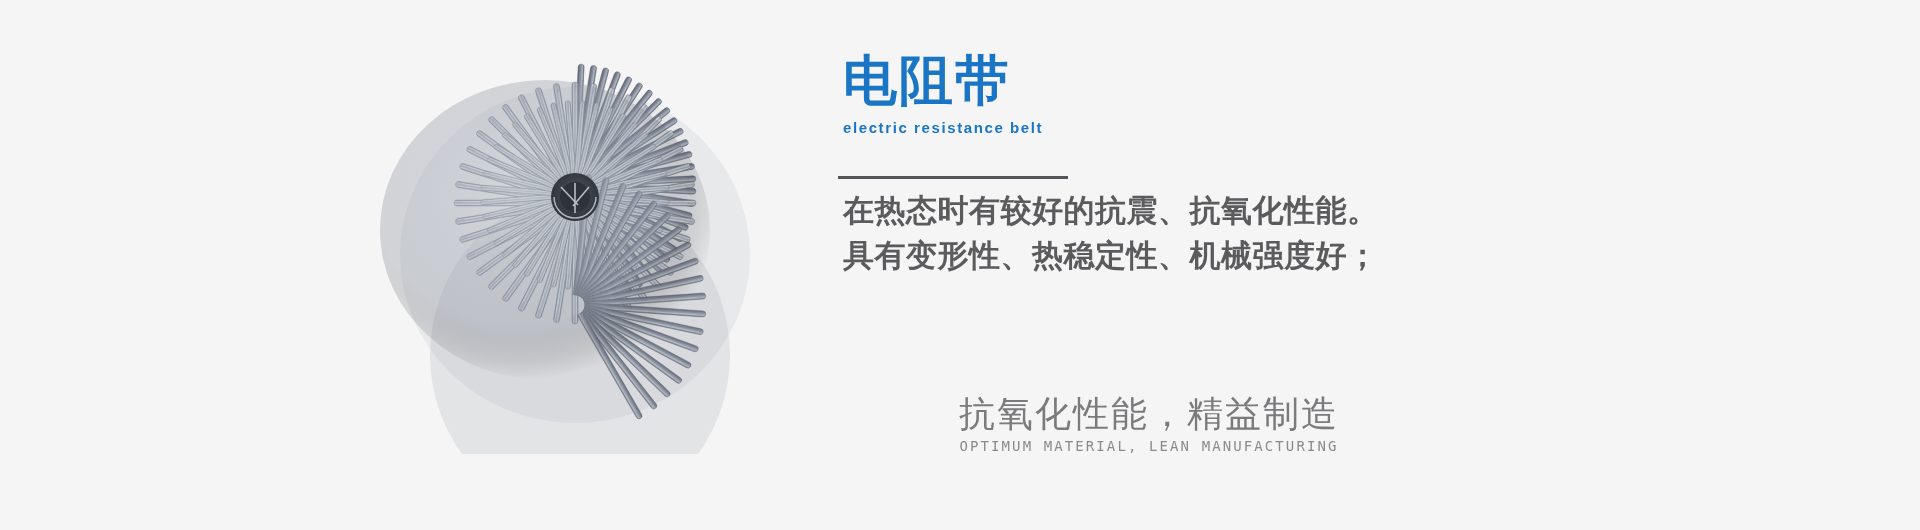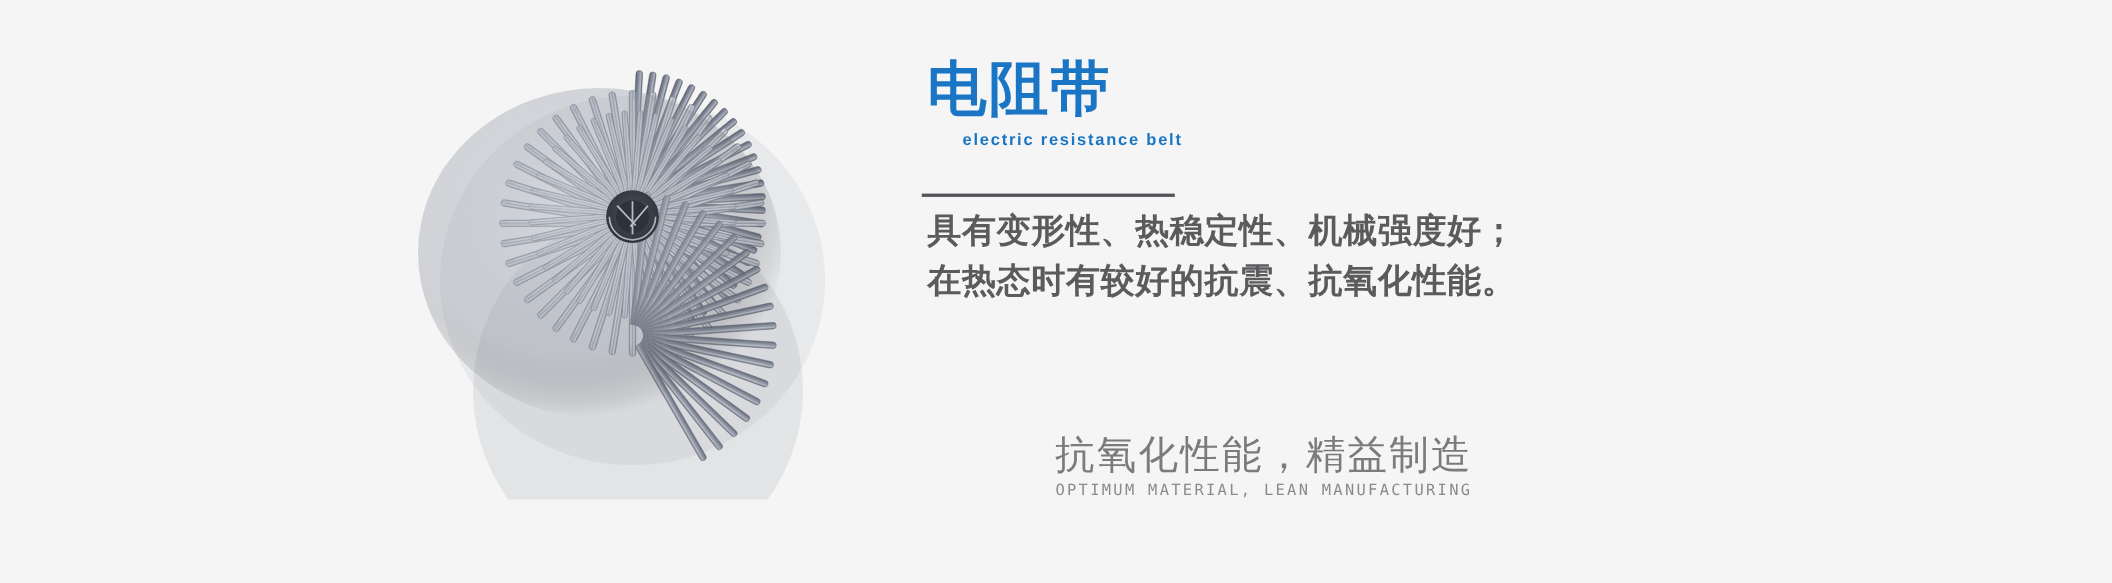--- a/index.html
+++ b/index.html
@@ -61,21 +61,20 @@
 
   .product-subtitle {
     margin-top:9px;
     font-size:15px;
     line-height:17px;
     font-weight:bold;
     color:#1a76c4;
     letter-spacing:1.6px;
     font-family:"Liberation Sans", "DejaVu Sans", sans-serif;
     white-space:nowrap;
-    margin-left:32px;
   }
 
   .divider {
     position:absolute;
     left:-5px;
     top:176px;
     width:230px;
     height:3px;
     background:#565359;
   }
@@ -574,22 +573,22 @@
   <div class="copy-column">
 
     <div class="title-block">
       <div class="product-title">电阻带</div>
       <div class="product-subtitle">electric resistance belt</div>
     </div>
 
     <div class="divider"></div>
 
     <div class="description">
+      <span class="description-line">在热态时有较好的抗震、抗氧化性能。</span>
       <span class="description-line">具有变形性、热稳定性、机械强度好；</span>
-      <span class="description-line">在热态时有较好的抗震、抗氧化性能。</span>
     </div>
 
     <div class="tagline-block">
       <div class="tagline-cn">抗氧化性能，精益制造</div>
       <div class="tagline-en">OPTIMUM MATERIAL, LEAN MANUFACTURING</div>
     </div>
 
   </div>
 </div>
 

